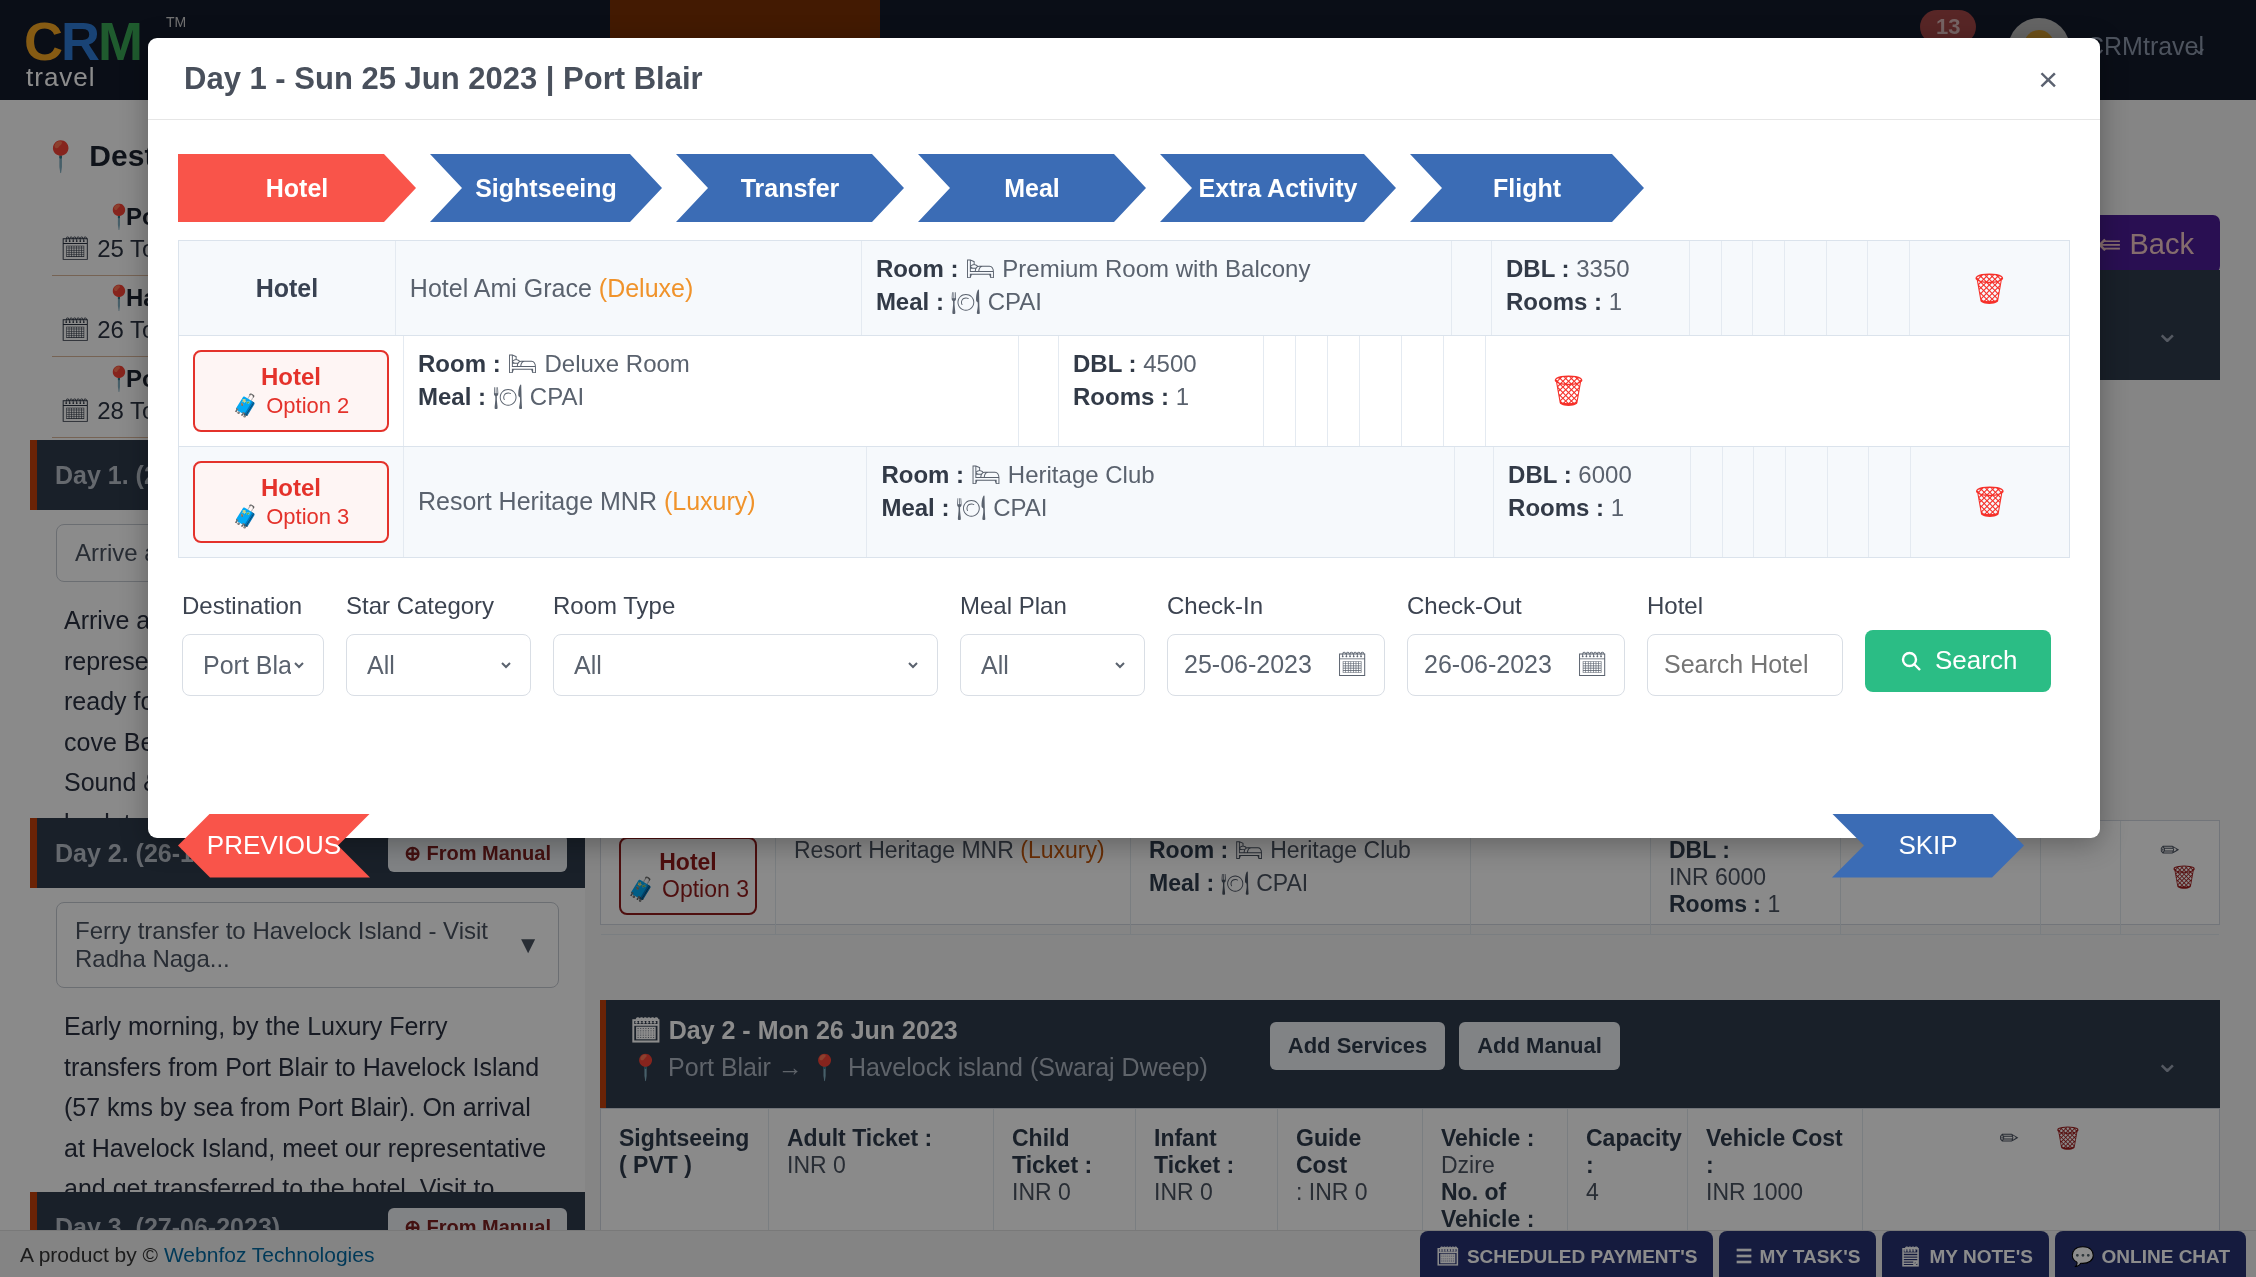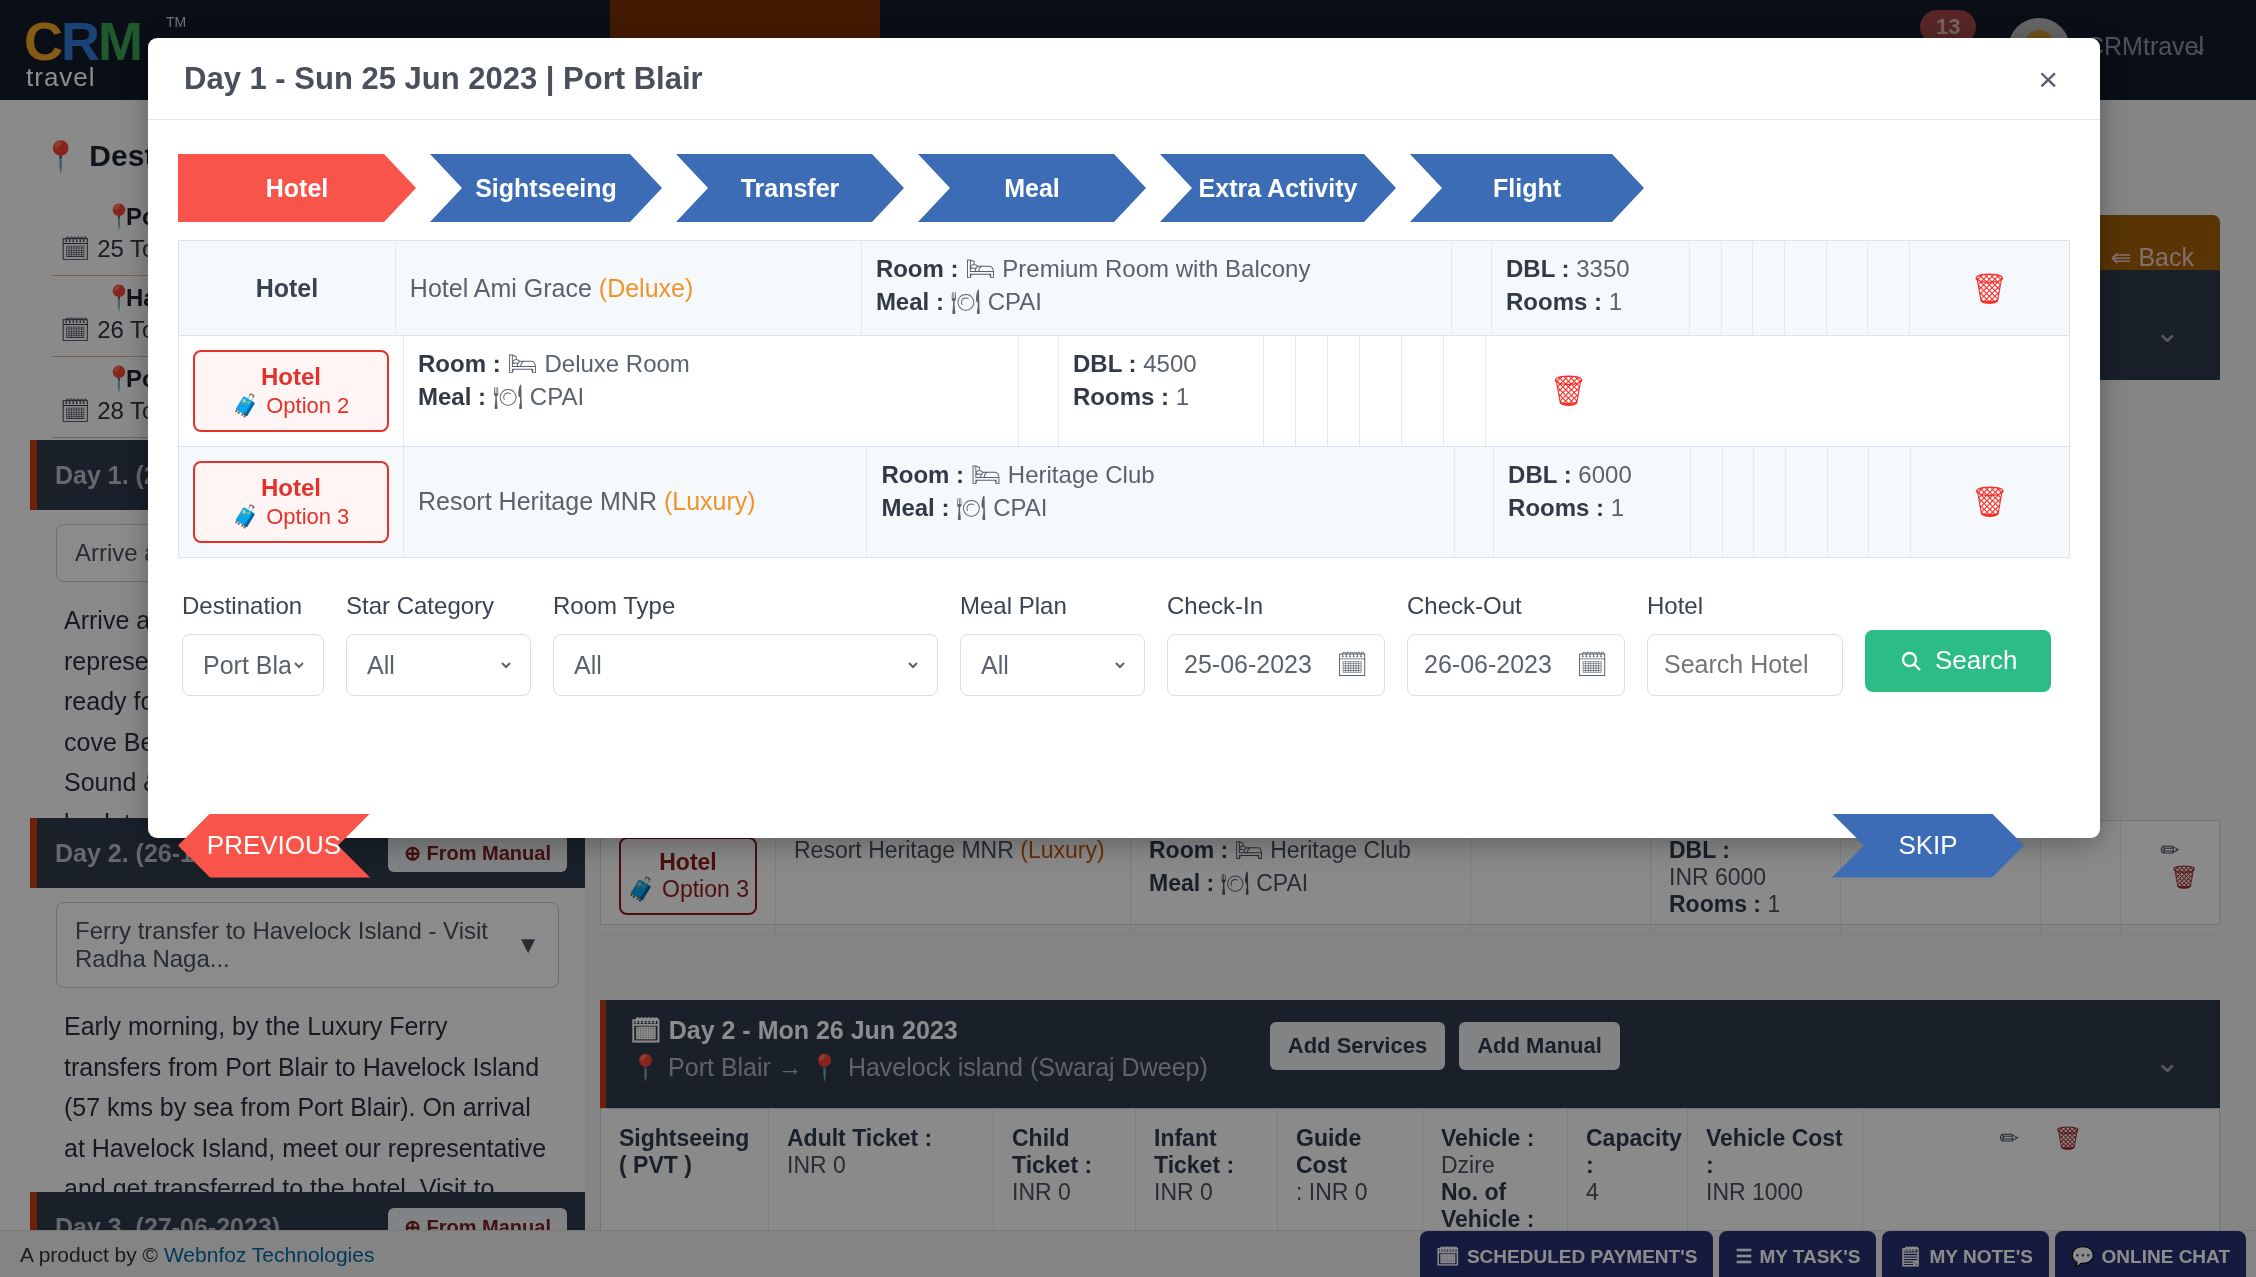--- a/index.html
+++ b/index.html
@@ -95,22 +95,22 @@
   .daysel {
     margin:14px 26px 0 26px; border:1px solid #c4c9d0; border-radius:8px;
     background:#fdfdfd; padding:14px 18px; font-size:24px; color:#4a5260;
     display:flex; align-items:center; justify-content:space-between;
   }
   .daytext {
     padding:18px 34px 18px 34px; font-size:25px; line-height:1.62; color:#2a3140;
   }
   .backbtn {
     position:absolute; right:36px; top:215px;
-    background:#a16207; color:#f3c7c7; font-size:25px; font-weight:500;
-    border-radius:7px; padding:28px 26px;
+    background:#4c1d95; color:#f3c7c7; font-size:29px; font-weight:500;
+    border-radius:7px; padding:12px 26px;
   }
   .sectionhdr {
     position:absolute; background:#2f3b4c; color:#cfd4dc;
     border-left:6px solid #c2410c;
   }
   .sechdr-a { left:600px; top:270px; width:1620px; height:110px; }
   .sechdr-b { left:600px; top:1000px; width:1620px; height:108px; }
   .sechdr-title { font-size:25px; font-weight:bold; color:#ffffff; }
   .sechdr-sub { font-size:25px; color:#aeb6c2; margin-top:8px; }
   .chev-down { position:absolute; right:40px; top:44px; color:#9aa2b1; font-size:30px;}

